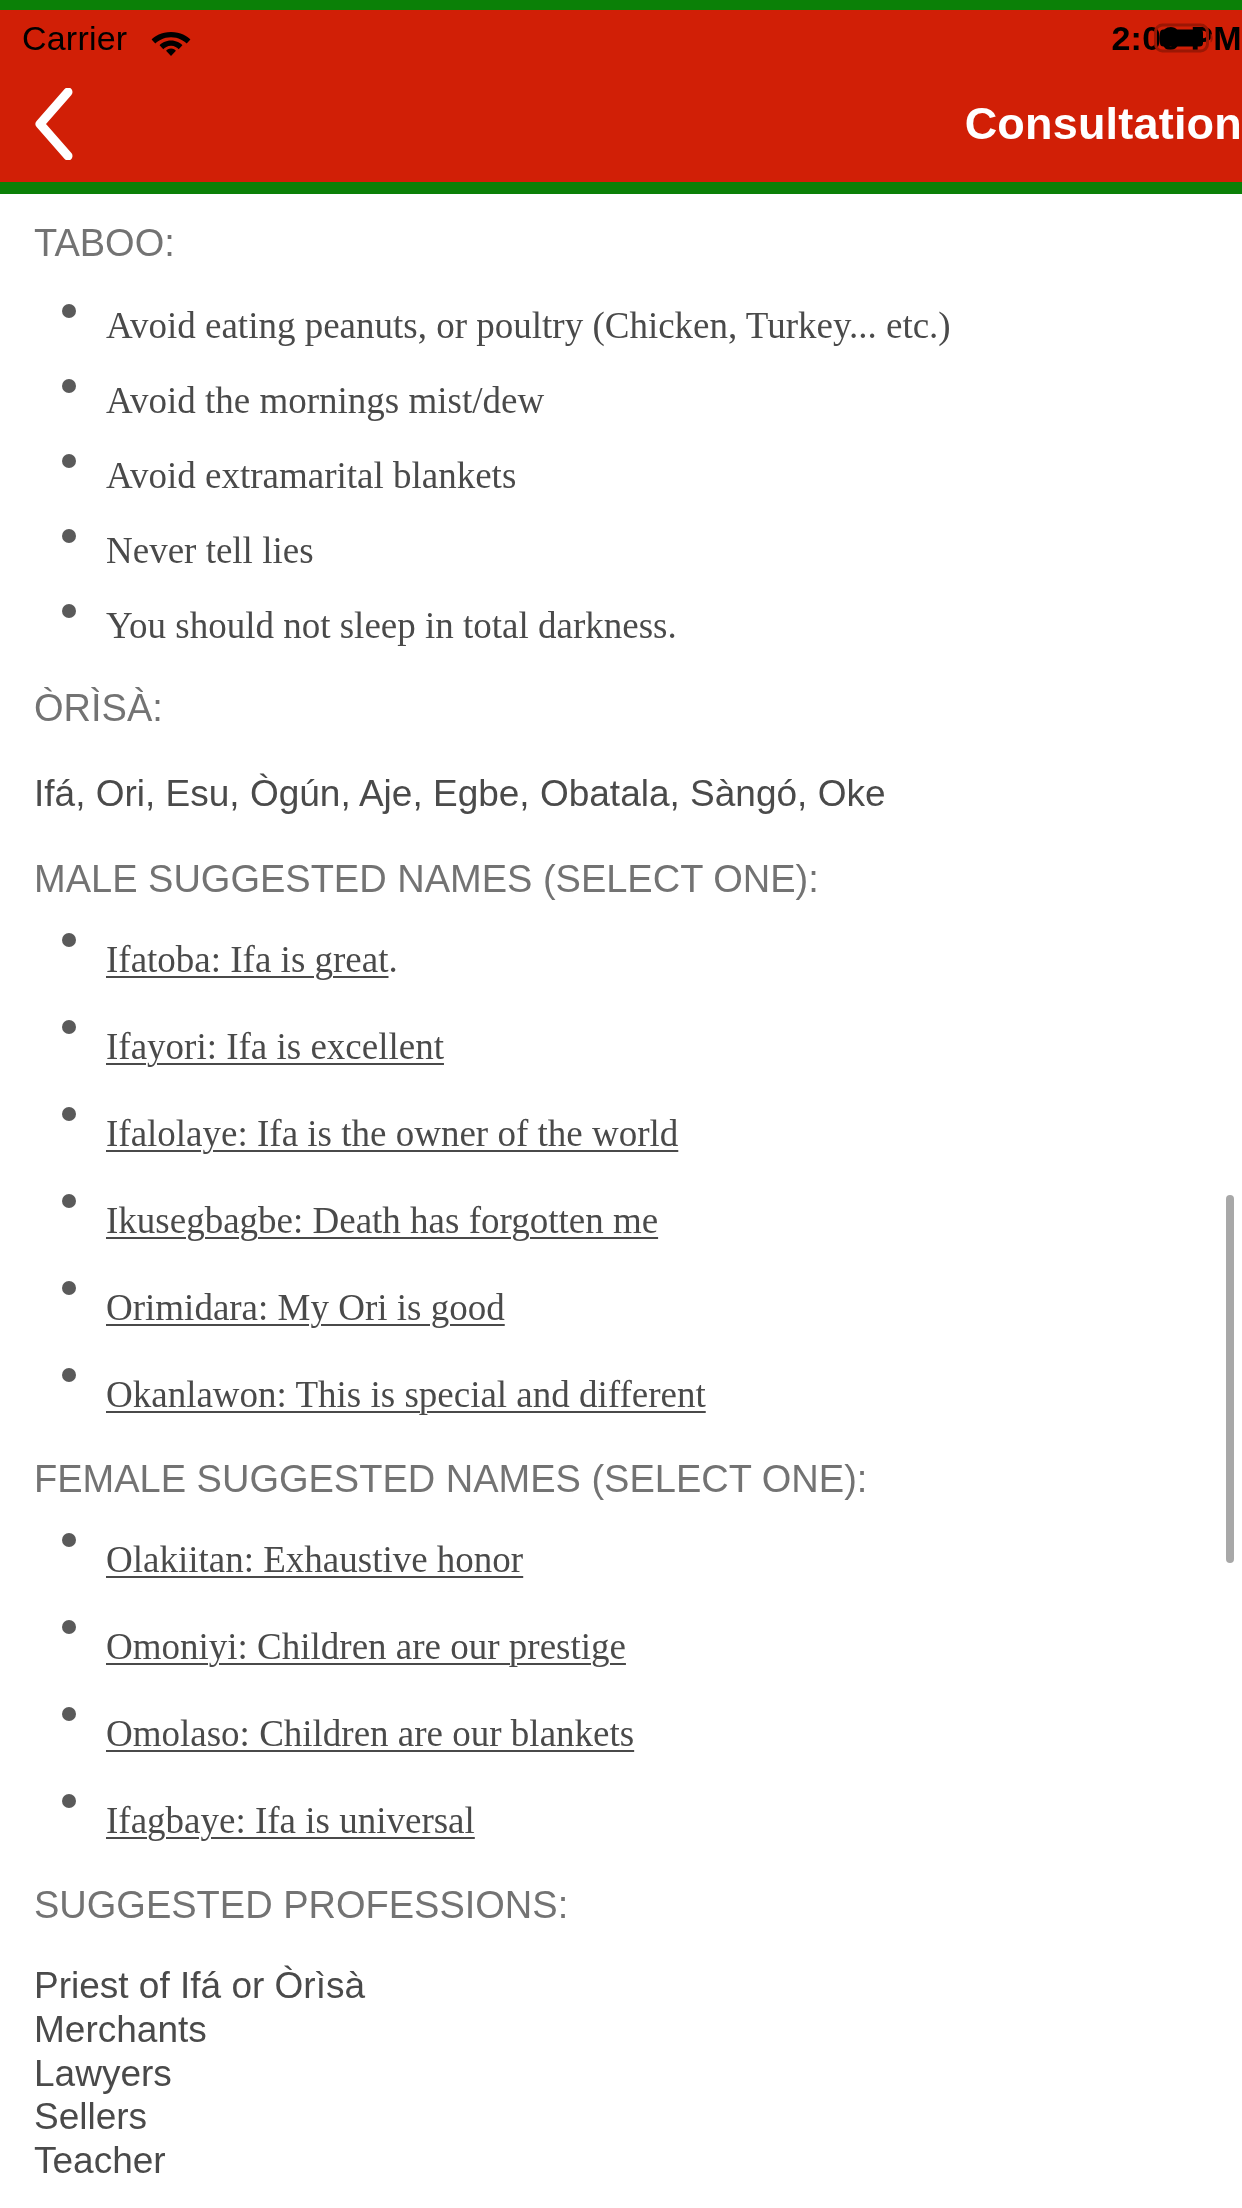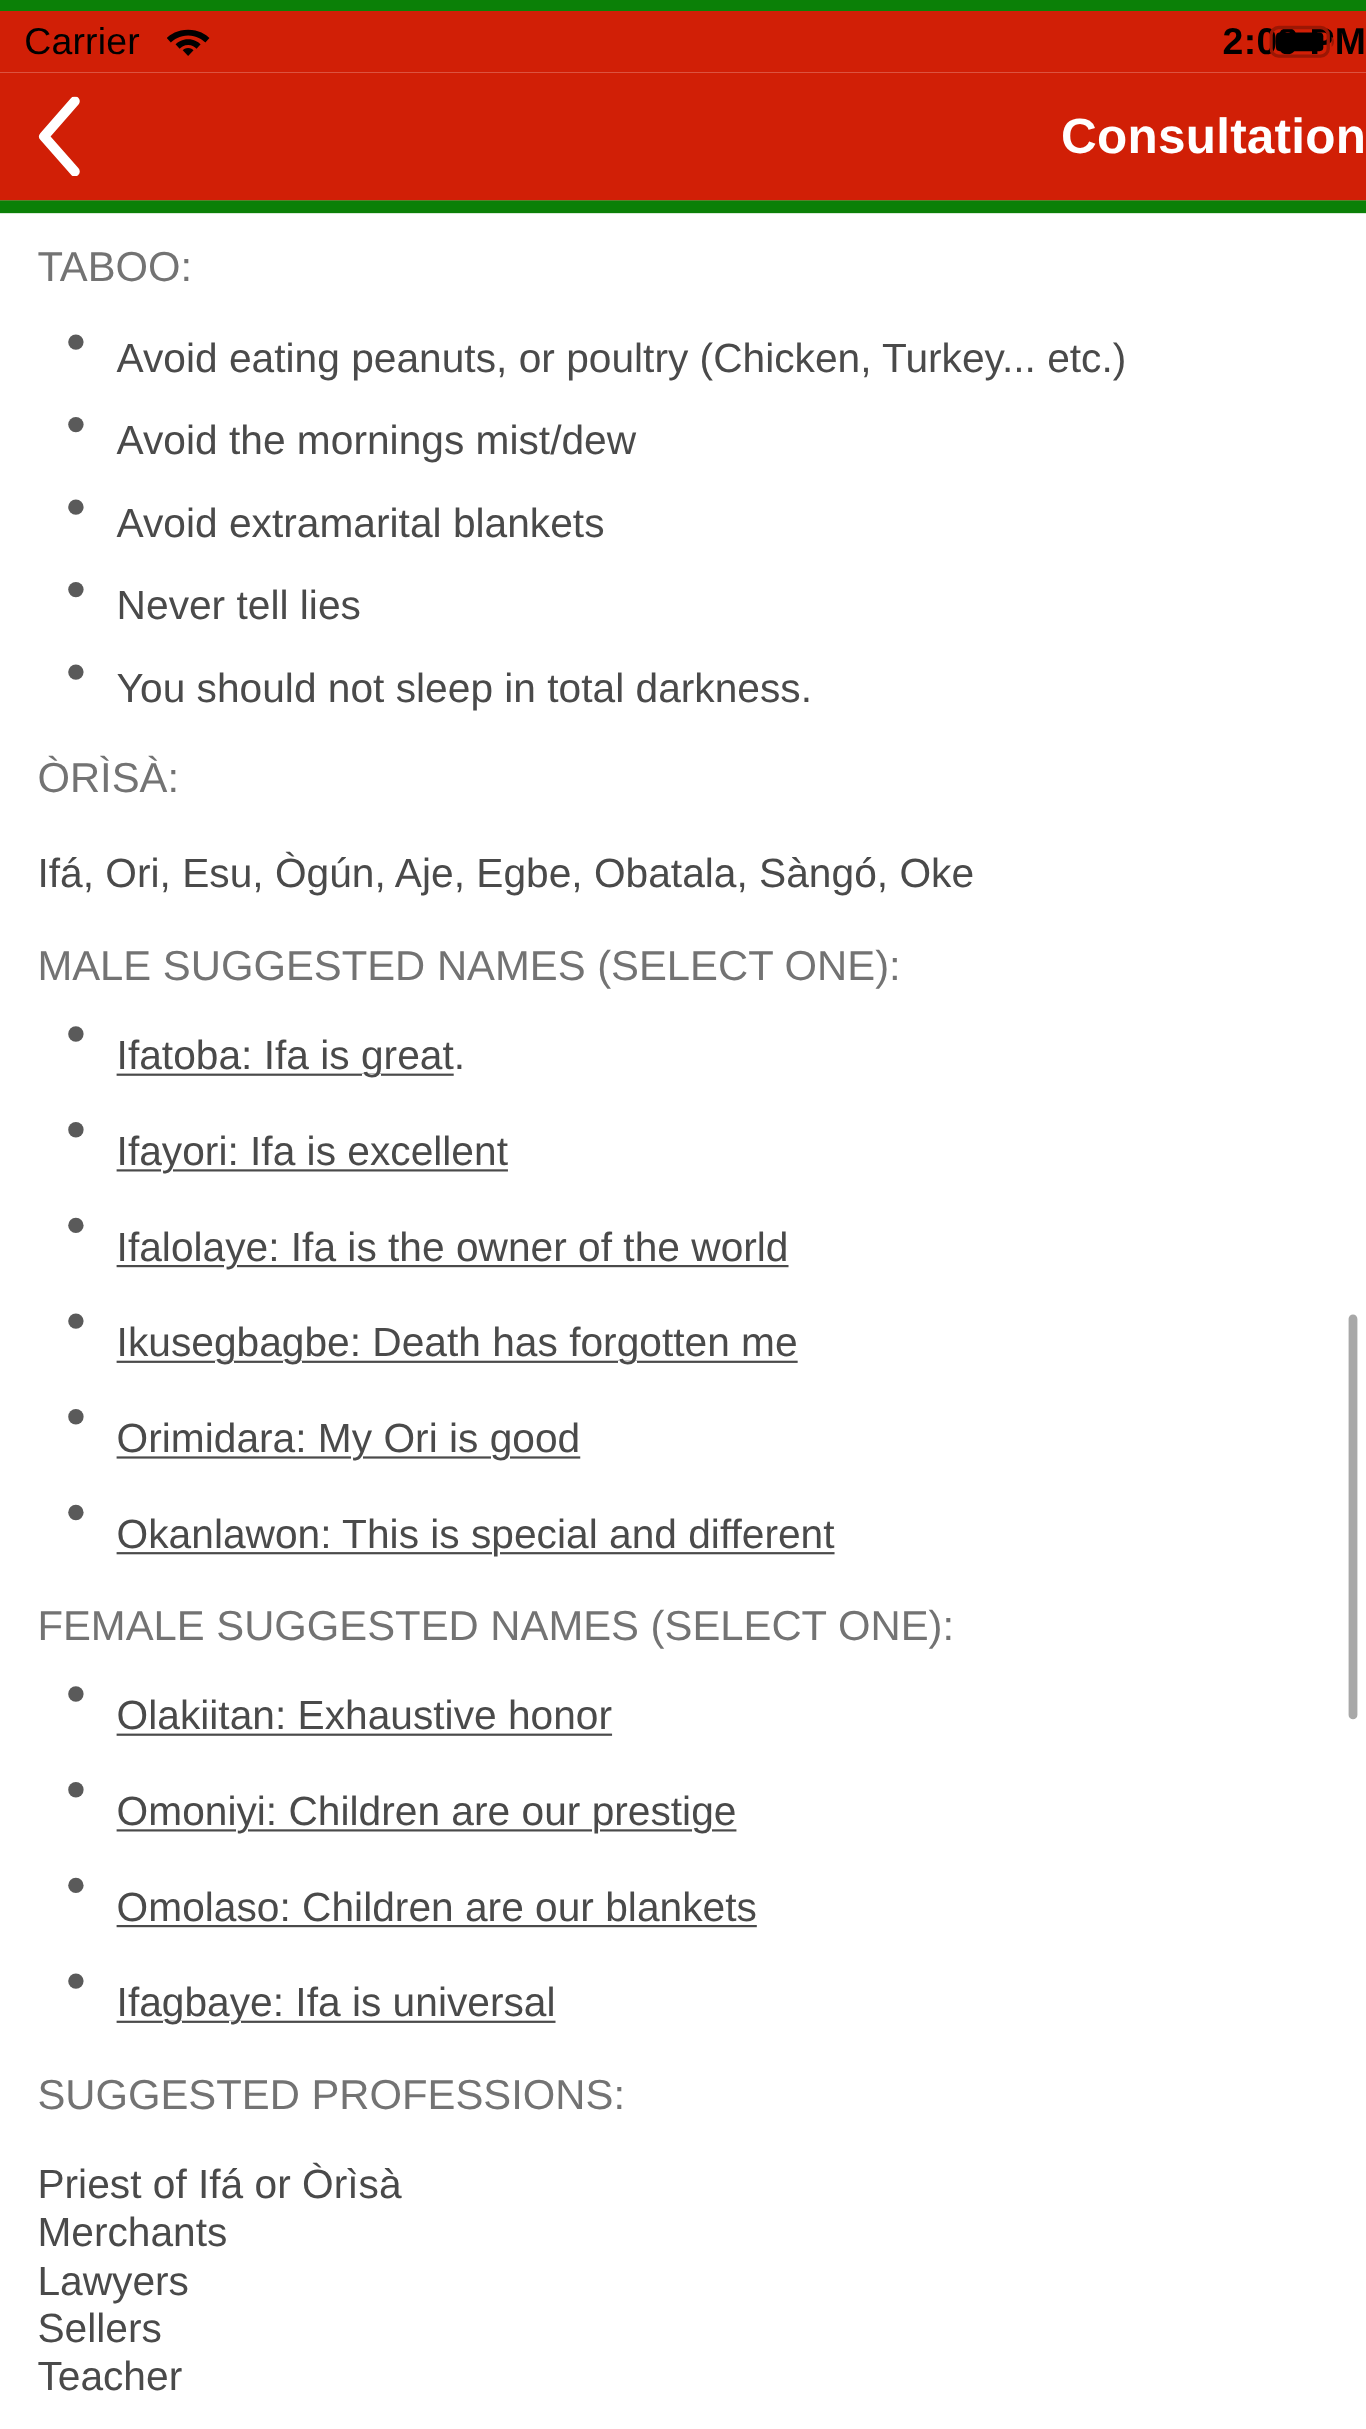--- a/index.html
+++ b/index.html
@@ -27,21 +27,21 @@
     height: 56px;
     background: #d11f06;
     position: relative;
     display: flex;
     align-items: center;
   }
   .status-left {
     position: absolute;
     left: 22px;
     display: flex;
-    align-items: center;
+    align-items: flex-end;
     gap: 24px;
   }
   .carrier-label {
     color: #000000;
     font-size: 34px;
     letter-spacing: 0.2px;
   }
   .wifi-icon {
     display: block;
     width: 40px;
@@ -142,20 +142,21 @@
     margin: 0;
     padding: 0;
   }
   ul.bullet-list > li {
     position: relative;
     color: #4a4a4a;
     font-size: 37px;
     padding-left: 72px;
     margin: 0 0 0 34px;
     line-height: 1.0;
+    font-family: Liberation Serif, serif;
   }
   ul.bullet-list > li::before {
     content: "";
     position: absolute;
     left: 28px;
     top: 0.44em;
     width: 14px;
     height: 14px;
     border-radius: 50%;
     background: #5a5a5a;

